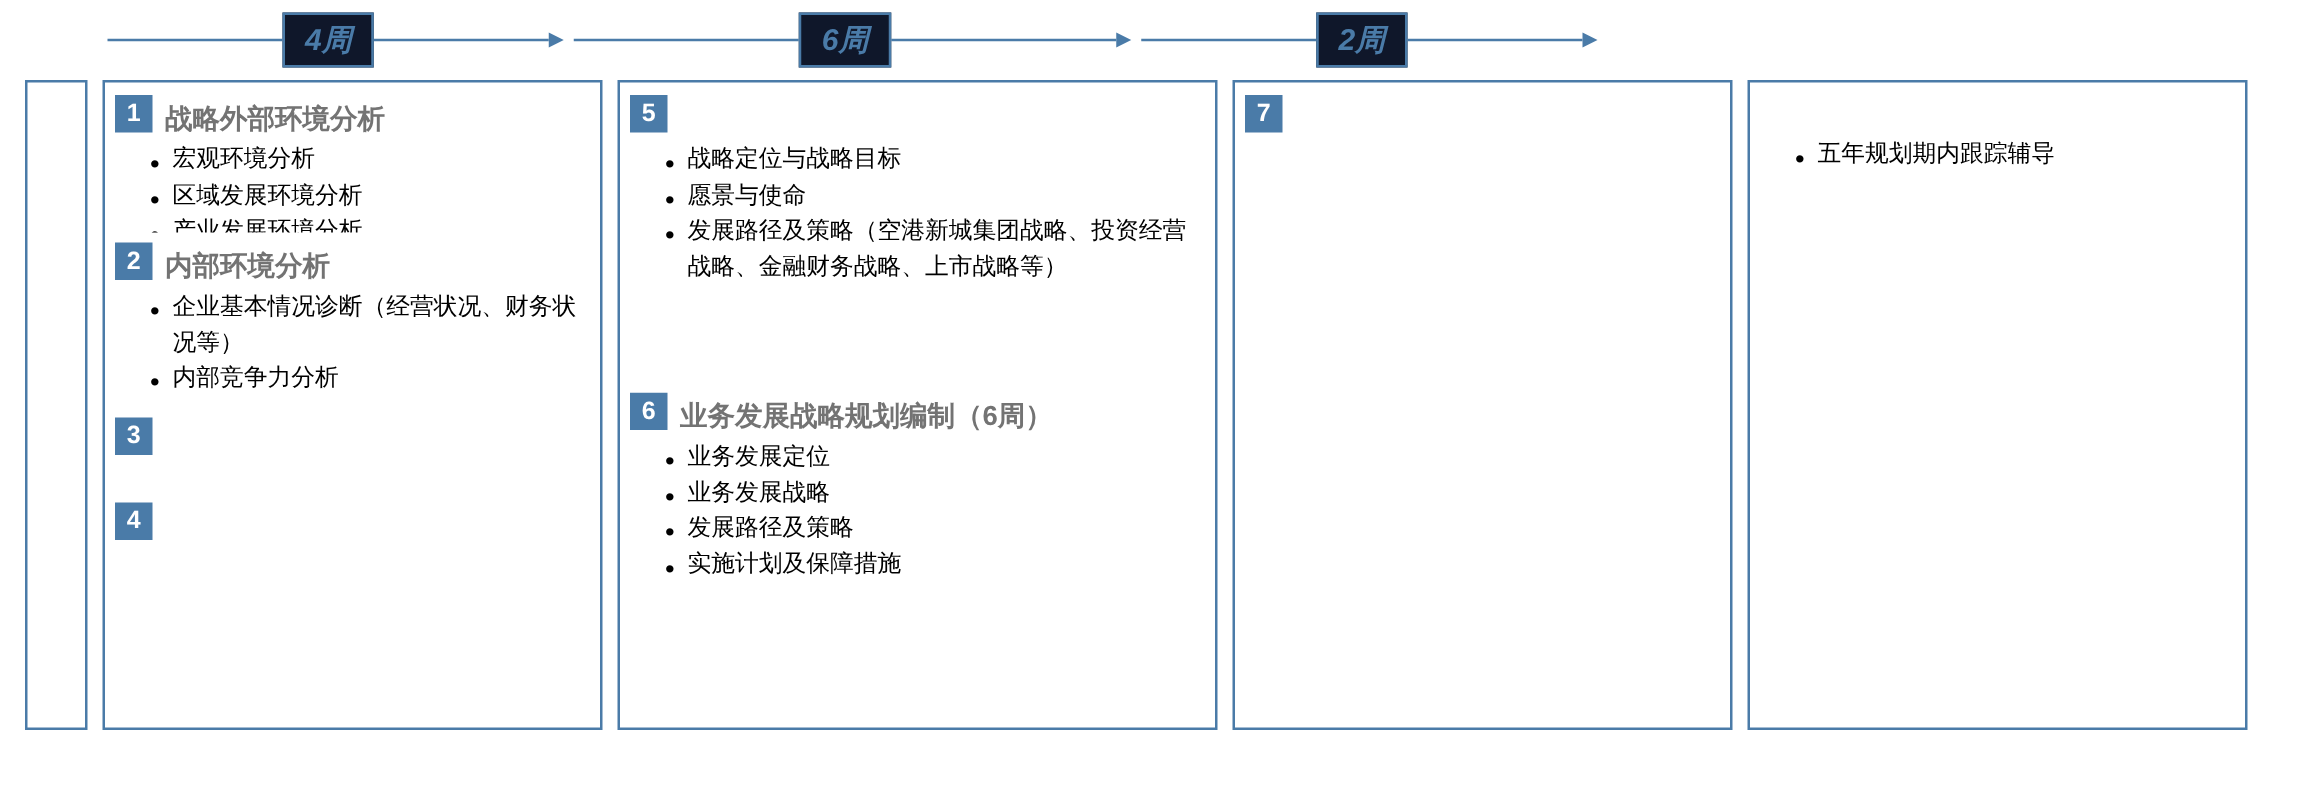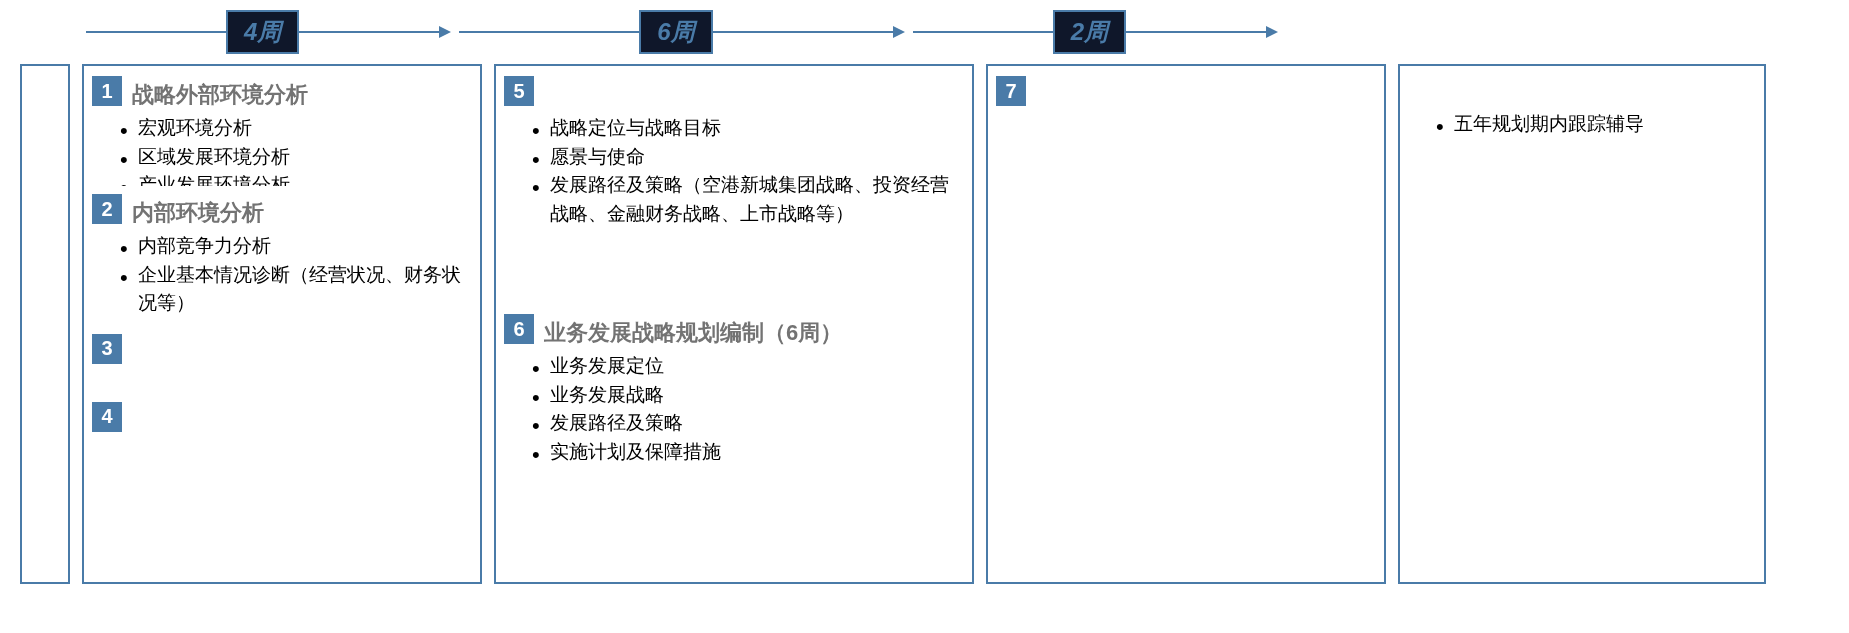--- a/index.html
+++ b/index.html
@@ -61,21 +61,21 @@
     .phase-column {
       border: 2px solid #4A7BA8;
       background: #fff;
       padding: 10px 8px;
       position: relative;
       overflow: hidden;
     }
     .col-1 { width: 400px; }
     .col-2 { width: 480px; }
     .col-3 { width: 400px; }
-    .col-4 { width: 368px; }
+    .col-4 { width: 400px; }
     .box {
       position: relative;
       margin-bottom: 8px;
       padding: 4px 8px 8px 8px;
     }
     .box-num {
       position: absolute;
       left: 0;
       top: 0;
       width: 30px;
@@ -152,22 +152,22 @@
         <li>宏观环境分析</li>
         <li>区域发展环境分析</li>
         <li>产业发展环境分析</li>
 
       </ul>
     </div>
     <div class="box">
       <div class="box-num">2</div>
       <div class="box-title">内部环境分析</div>
       <ul class="box-items">
+        <li>企业基本情况诊断（经营状况、财务状况等）</li>
         <li>内部竞争力分析</li>
-        <li>企业基本情况诊断（经营状况、财务状况等）</li>
       </ul>
     </div>
     <div class="box title-only" style="height:60px;">
       <div class="box-num">3</div>
       <div class="box-title"></div>
     </div>
     <div class="box title-only" style="height:30px;">
       <div class="box-num">4</div>
       <div class="box-title"></div>
     </div>

